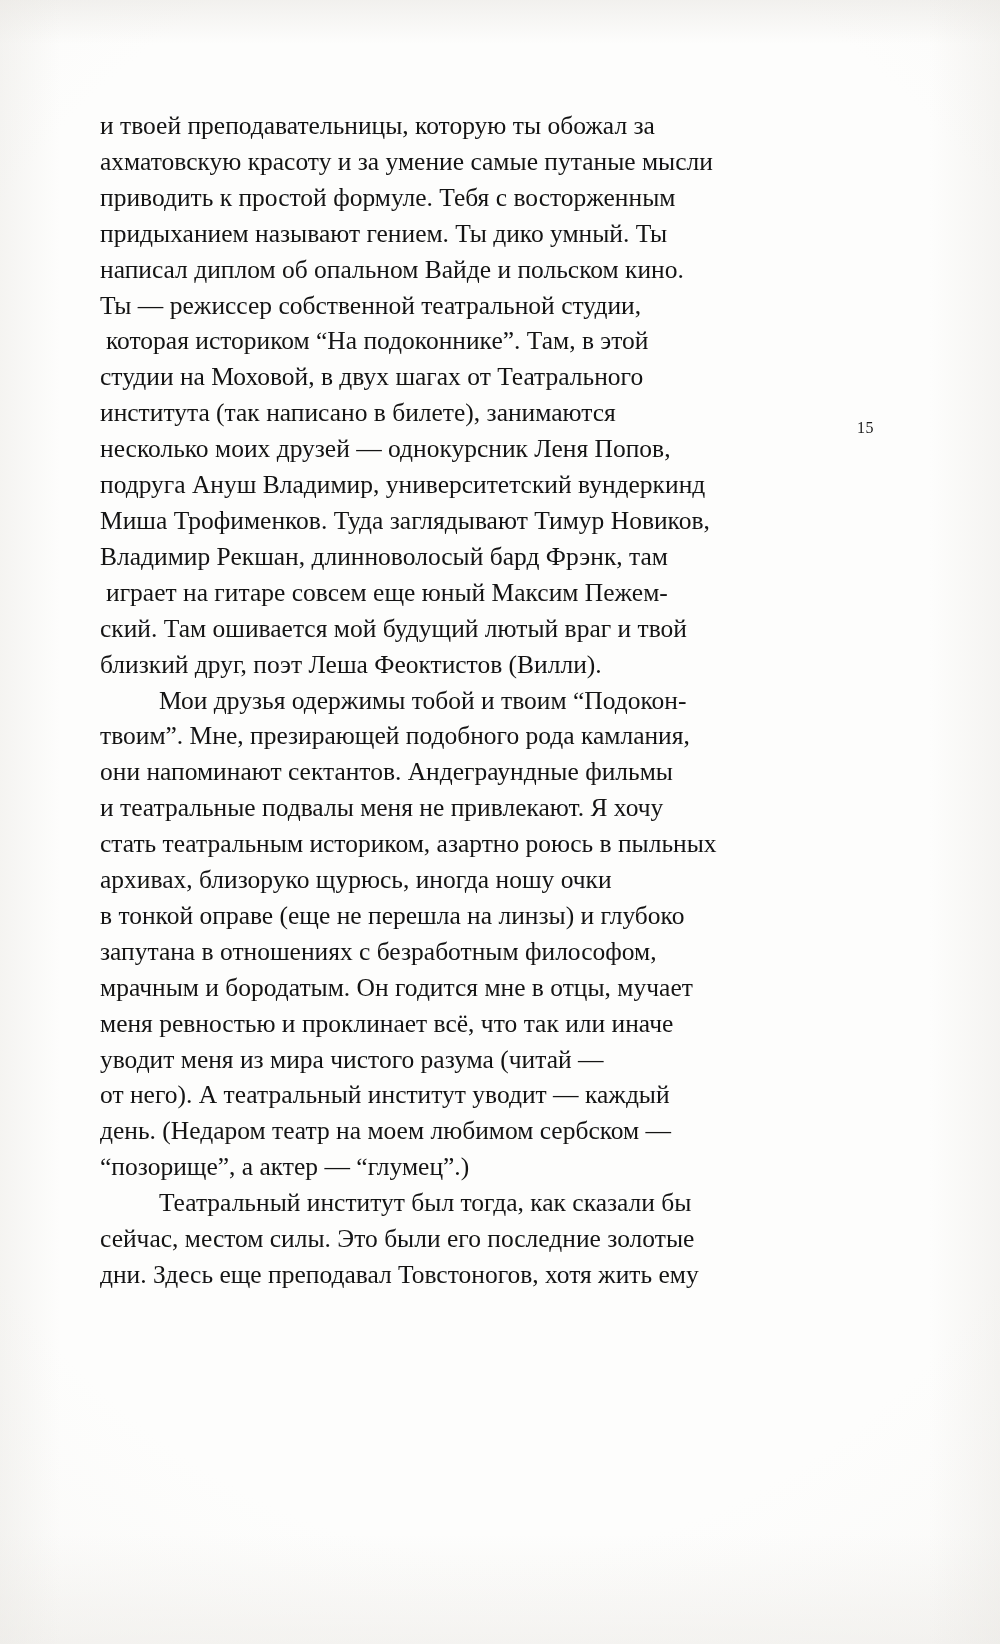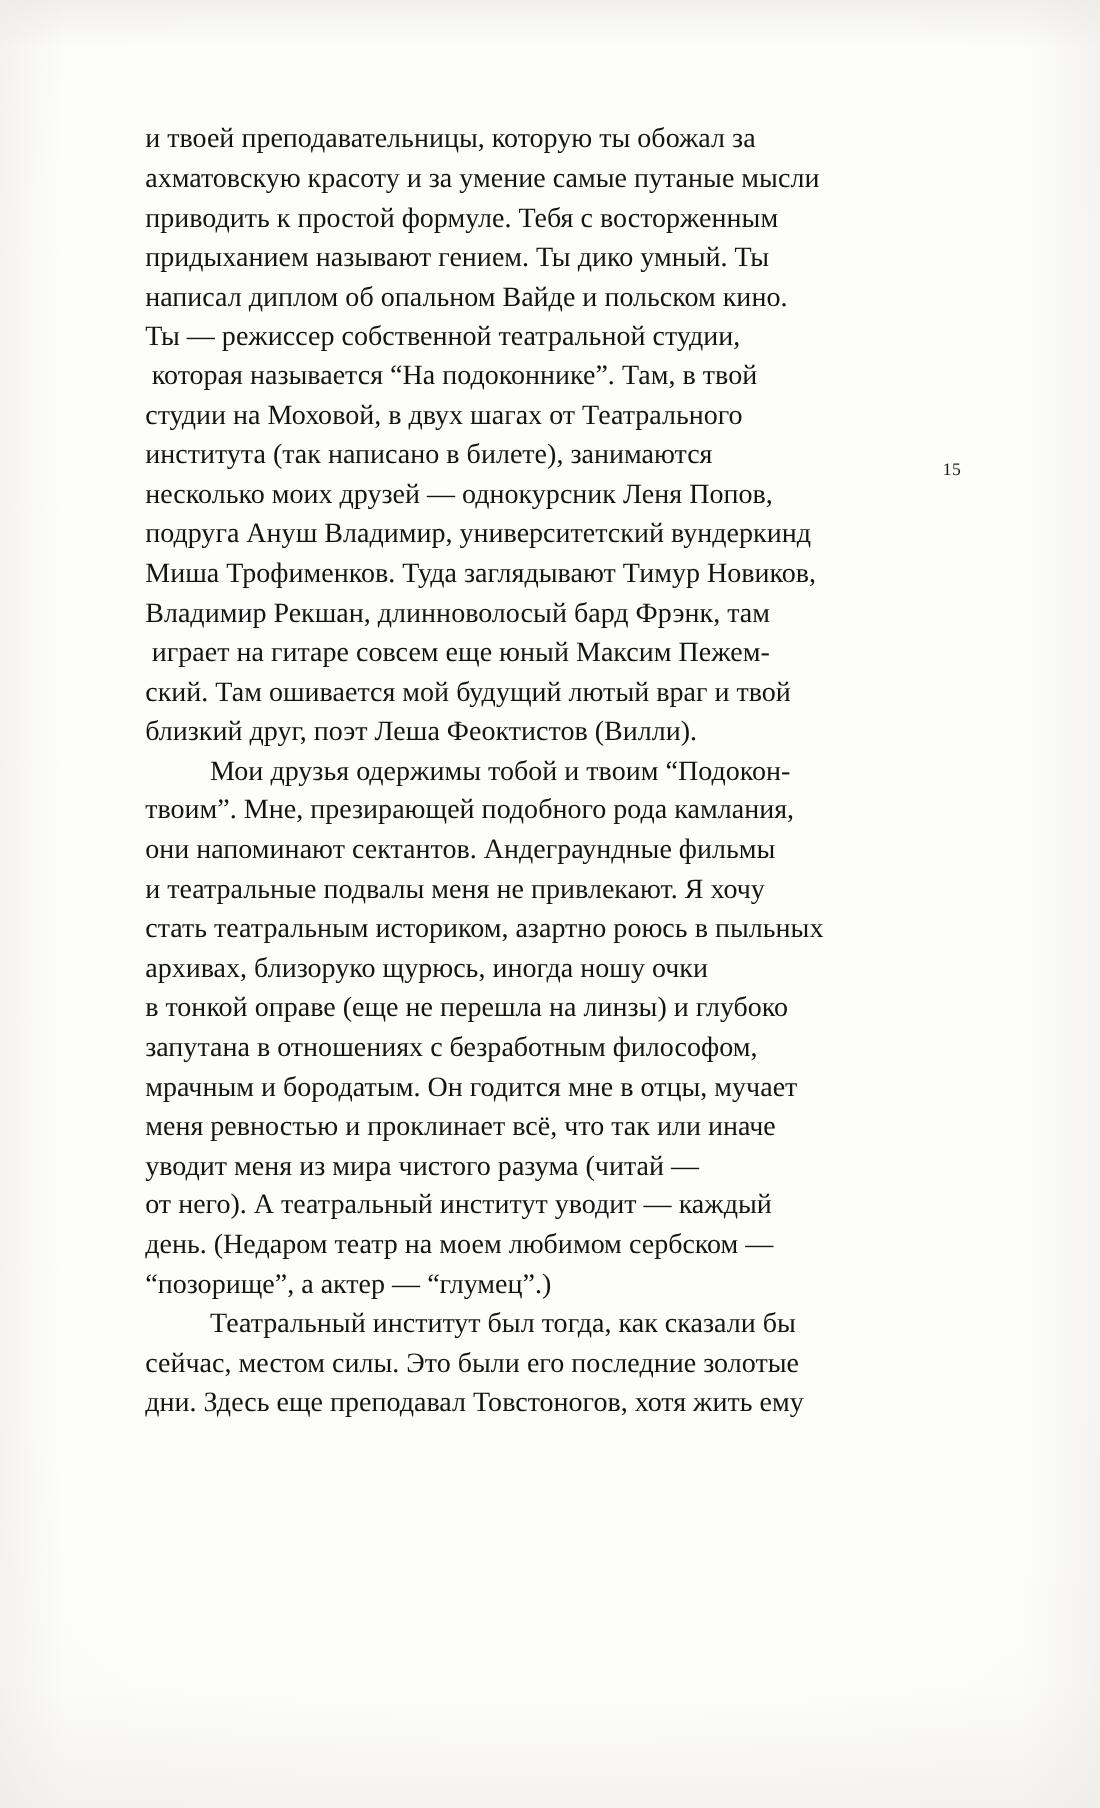--- a/index.html
+++ b/index.html
@@ -30,21 +30,20 @@
     background:
       radial-gradient(ellipse 120% 90% at 50% 45%, rgba(255,255,255,0) 55%, rgba(238,236,232,0.55) 100%);
   }
 
   
   #text-block {
     position: absolute;
     left: 100px;
     top: 108px;
     width: 712px;
-    margin-left: 32px;
   }
 
   .line {
     font-size: 25.5px;
     line-height: 35.9px;
     letter-spacing: 0.0px;
     white-space: pre;
     color: #141414;
     -webkit-font-smoothing: antialiased;
   }
@@ -91,21 +90,21 @@
   <div class="edge-shade" id="shade-left"></div>
   <div class="edge-shade" id="shade-right"></div>
 
   <div id="text-block">
       <div class="line">и твоей преподавательницы, которую ты обожал за</div>
       <div class="line">ахматовскую красоту и за умение самые путаные мысли</div>
       <div class="line">приводить к простой формуле. Тебя с восторженным</div>
       <div class="line">придыханием называют гением. Ты дико умный. Ты</div>
       <div class="line">написал диплом об опальном Вайде и польском кино.</div>
       <div class="line">Ты — режиссер собственной театральной студии,</div>
-      <div class="line indent-small">которая называется “На подоконнике”. Там, в твой</div>
+      <div class="line indent-small">которая историком “На подоконнике”. Там, в этой</div>
       <div class="line">студии на Моховой, в двух шагах от Театрального</div>
       <div class="line">института (так написано в билете), занимаются</div>
       <div class="line">несколько моих друзей — однокурсник Леня Попов,</div>
       <div class="line">подруга Ануш Владимир, университетский вундеркинд</div>
       <div class="line">Миша Трофименков. Туда заглядывают Тимур Новиков,</div>
       <div class="line">Владимир Рекшан, длинноволосый бард Фрэнк, там</div>
       <div class="line indent-small">играет на гитаре совсем еще юный Максим Пежем-</div>
       <div class="line">ский. Там ошивается мой будущий лютый враг и твой</div>
       <div class="line">близкий друг, поэт Леша Феоктистов (Вилли).</div>
       <div class="line indent-para">Мои друзья одержимы тобой и твоим “Подокон-</div>

